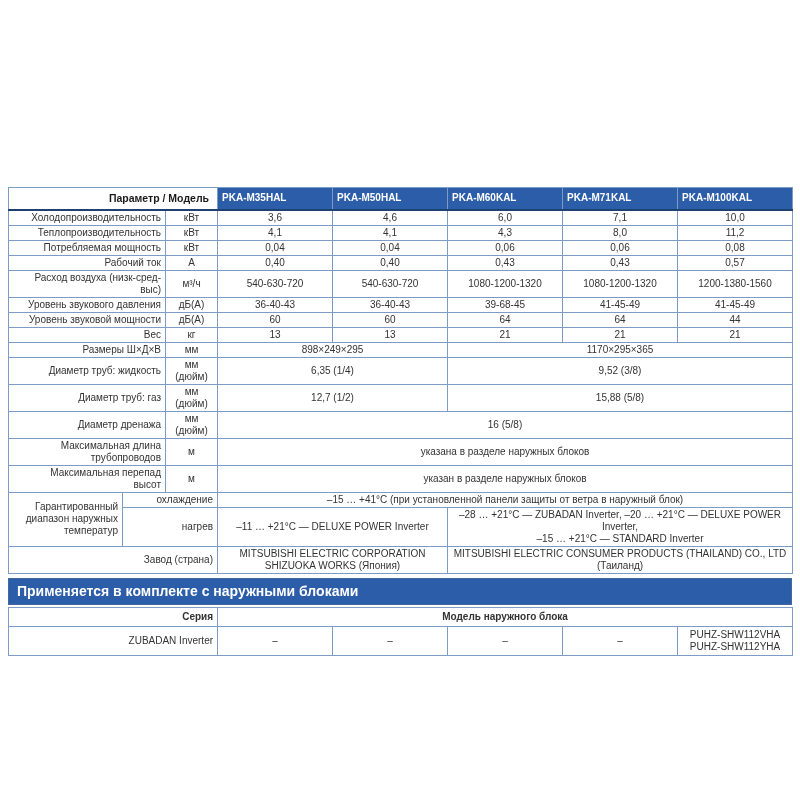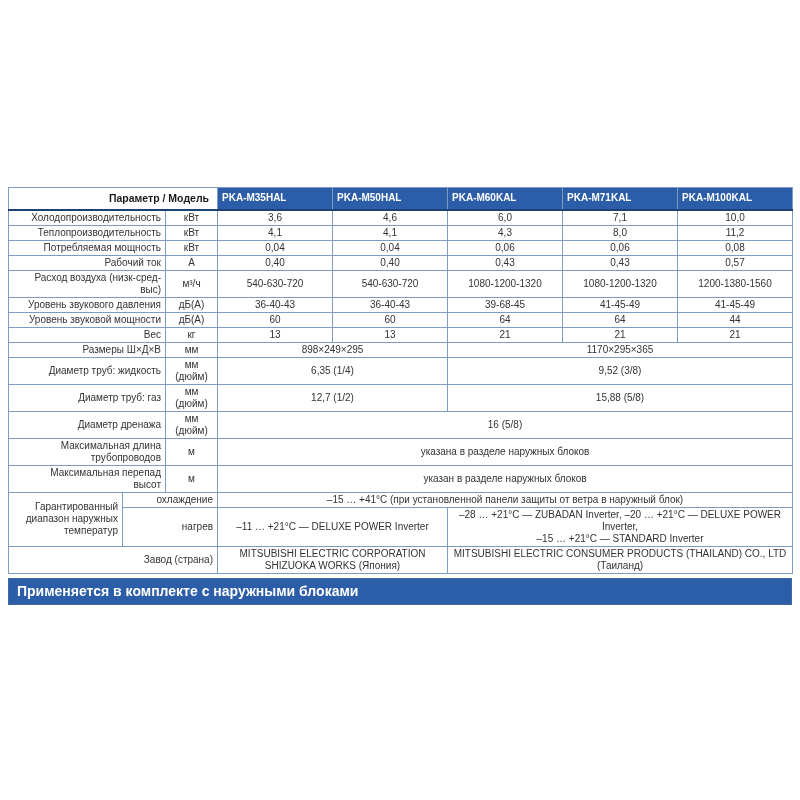--- a/index.html
+++ b/index.html
@@ -205,16 +205,28 @@
       <col style="width:114px">
         <col style="width:43px">
         <col style="width:52px">
       <col style="width:115px">
         <col style="width:115px">
         <col style="width:115px">
         <col style="width:115px">
         <col style="width:115px">
     </colgroup>
     <tbody id="outdoor-body">
+      <tr class="series-row">
+        <td class="label" colspan="3">Серия</td>
+        <td class="val" colspan="5">Модель наружного блока</td>
+      </tr>
+    <tr>
+          <td class="label" colspan="3">ZUBADAN Inverter</td>
+          <td class="val" colspan="1">–</td>
+          <td class="val" colspan="1">–</td>
+          <td class="val" colspan="1">–</td>
+          <td class="val" colspan="1">–</td>
+          <td class="val" colspan="1">PUHZ-SHW112VHA<br>PUHZ-SHW112YHA</td>
+        </tr>
       </tbody>
   </table>
 
 </div>
 
 </body></html>

